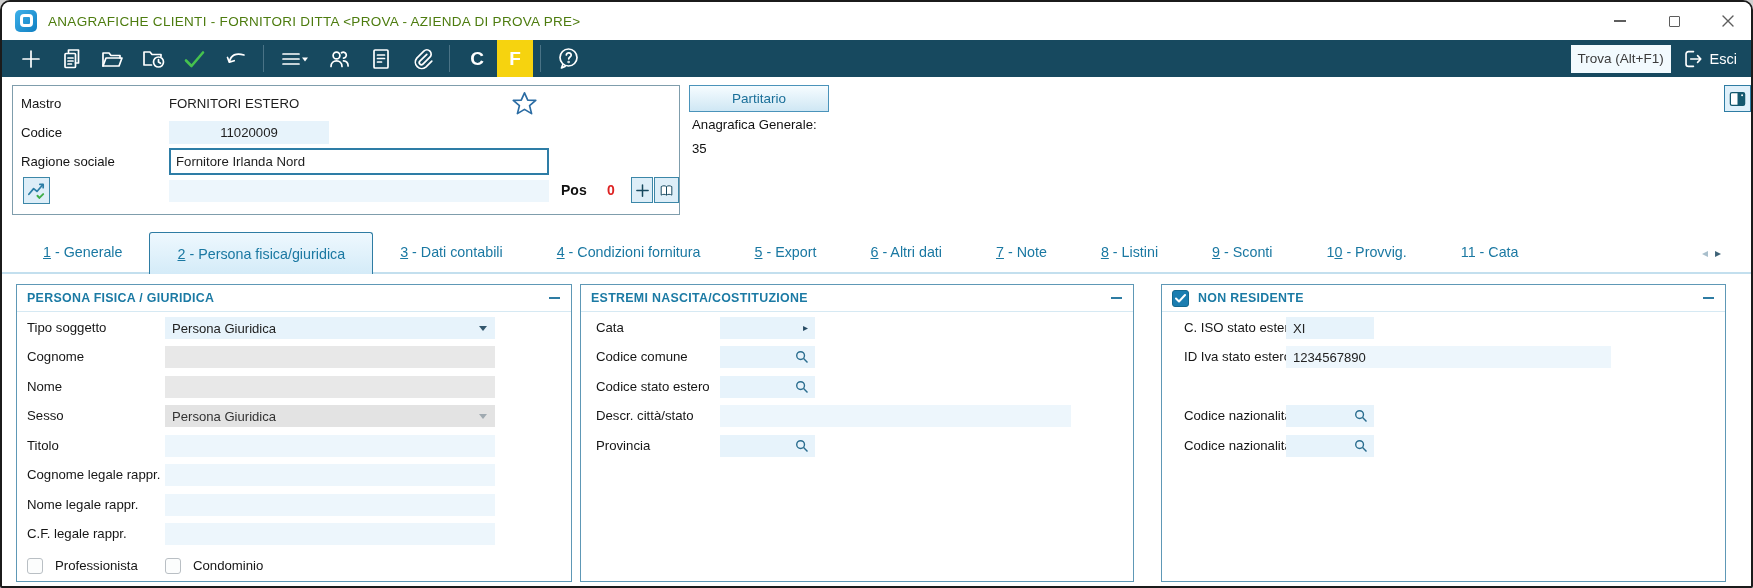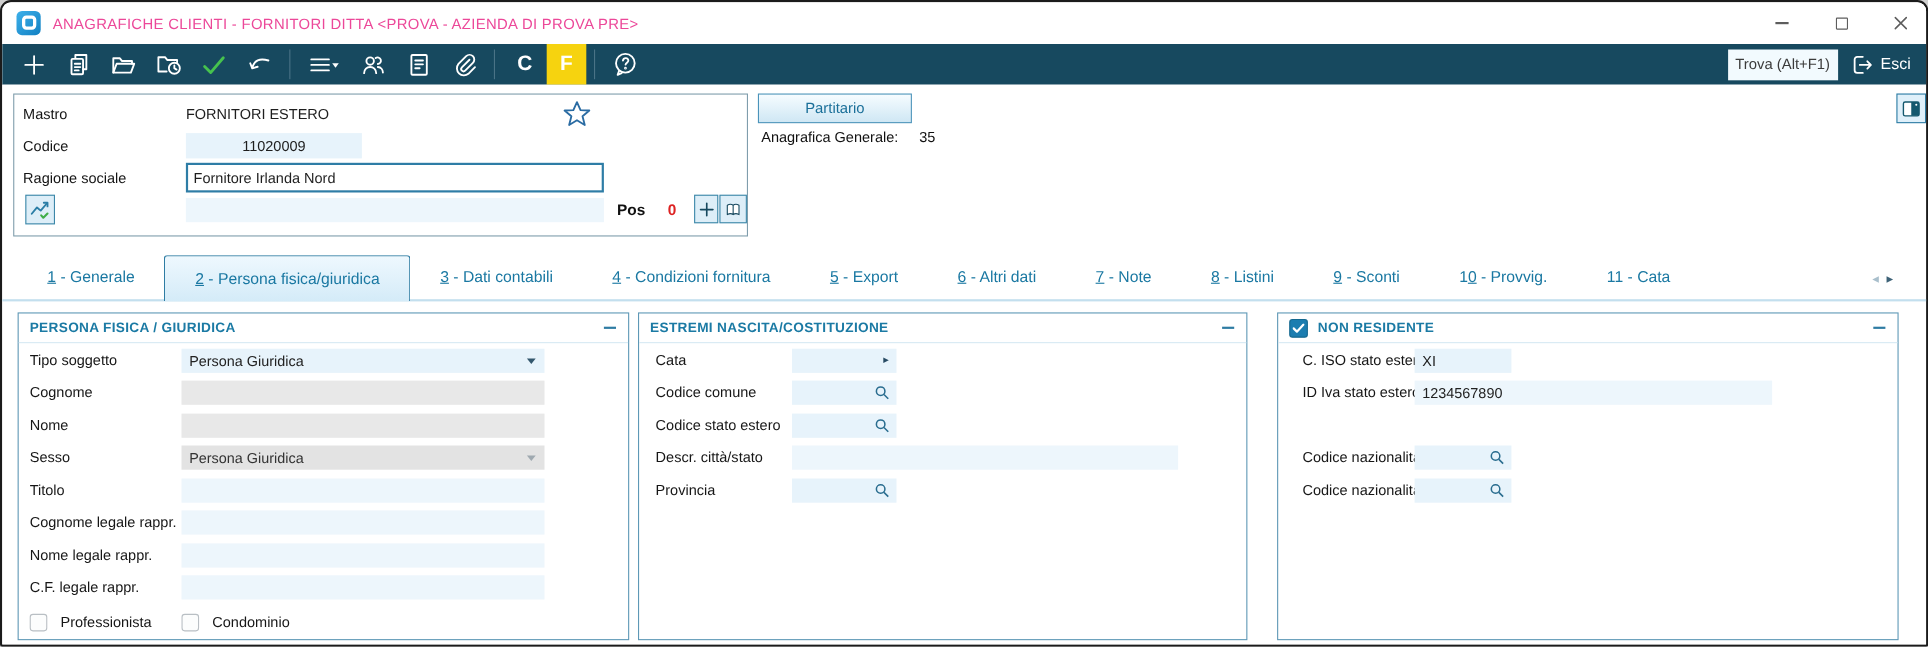--- a/index.html
+++ b/index.html
@@ -7,21 +7,21 @@
   body { font-family:"Liberation Sans", sans-serif; }
 
   .window { position:relative; width:1753px; height:588px; background:#fff;
             border:2px solid #1b1b1b; border-radius:10px 10px 2px 2px; overflow:hidden; }
 
   
   .titlebar { height:38px; background:#fff; display:flex; align-items:center; padding-left:13px; position:relative; }
   .app-logo { width:22px; height:22px; border-radius:5px; margin-right:11px; position:relative;
               background:linear-gradient(135deg,#3db0ea,#1180c2); }
   .app-logo::after { content:""; position:absolute; inset:4px 4px 5px 5px; border:3px solid #fff; border-radius:4px; }
-  .title-text { font-size:13.5px; color:#ec4899; letter-spacing:.3px; }
+  .title-text { font-size:13.5px; color:#4d7c0f; letter-spacing:.3px; }
   .win-controls { position:absolute; right:16px; top:0; height:100%; display:flex; align-items:center; gap:40px; }
   .wc { width:14px; height:14px; display:flex; align-items:center; justify-content:center; cursor:default; }
   .wc-min-bar { width:12px; height:1.5px; background:#5d5d5d; }
   .wc-max-box { width:11px; height:11px; border:1.5px solid #5d5d5d; border-radius:1px; }
 
   
   .toolbar { height:37px; background:#17495f; display:flex; align-items:center; padding-left:8px; }
   .tb { width:41px; height:37px; display:flex; align-items:center; justify-content:center; background:none; border:none; cursor:pointer; }
   .tb svg { stroke:#fff; fill:none; stroke-width:1.7; stroke-linecap:round; stroke-linejoin:round; }
   .tb-sep { width:1px; height:27px; background:#4a7386; margin:0 7px; }
@@ -46,21 +46,21 @@
   .inp-pale { background:#edf6fc; }
   .star-icon { position:absolute; left:498px; top:4px; }
   .mini-btn { position:absolute; background:#ddeef8; border:1px solid #3c87a8; display:flex;
               align-items:center; justify-content:center; cursor:pointer; padding:0; }
   .pos-label { position:absolute; left:548px; top:96px; font-size:14px; font-weight:bold; color:#111; }
   .pos-value { position:absolute; left:594px; top:96px; font-size:14px; font-weight:bold; color:#d22; }
 
   .partitario { position:absolute; left:687px; top:8px; width:140px; height:27px;
                 background:linear-gradient(#f6fcff,#cfe7f4); border:1px solid #4a93ba;
                 color:#1a6f99; font-size:13.5px; cursor:pointer; }
-  .anagrafica { position:absolute; left:690px; top:40px; font-size:13.2px; color:#111; display:flex; gap:19px; }
+  .anagrafica { position:absolute; left:690px; top:40px; font-size:13.2px; color:#111; display:flex; gap:9px;flex-direction:column; }
 
   .panel-toggle { position:absolute; left:1722px; top:8px; width:27px; height:27px;
                   background:#dff0fa; border:1px solid #2e7ca3; display:flex; align-items:center;
                   justify-content:center; cursor:pointer; padding:0; }
 
   
   .tabstrip { position:absolute; left:0; top:155px; width:1753px; height:42px;
               border-bottom:2px solid #c3dfee; display:flex; align-items:center; padding-left:14px; }
   .tab { font-size:14.3px; color:#1a78a2; padding:0 27px; line-height:38px; cursor:pointer; white-space:nowrap; }
   .tab .accel, .tab .pre { color:#1a78a2; }

